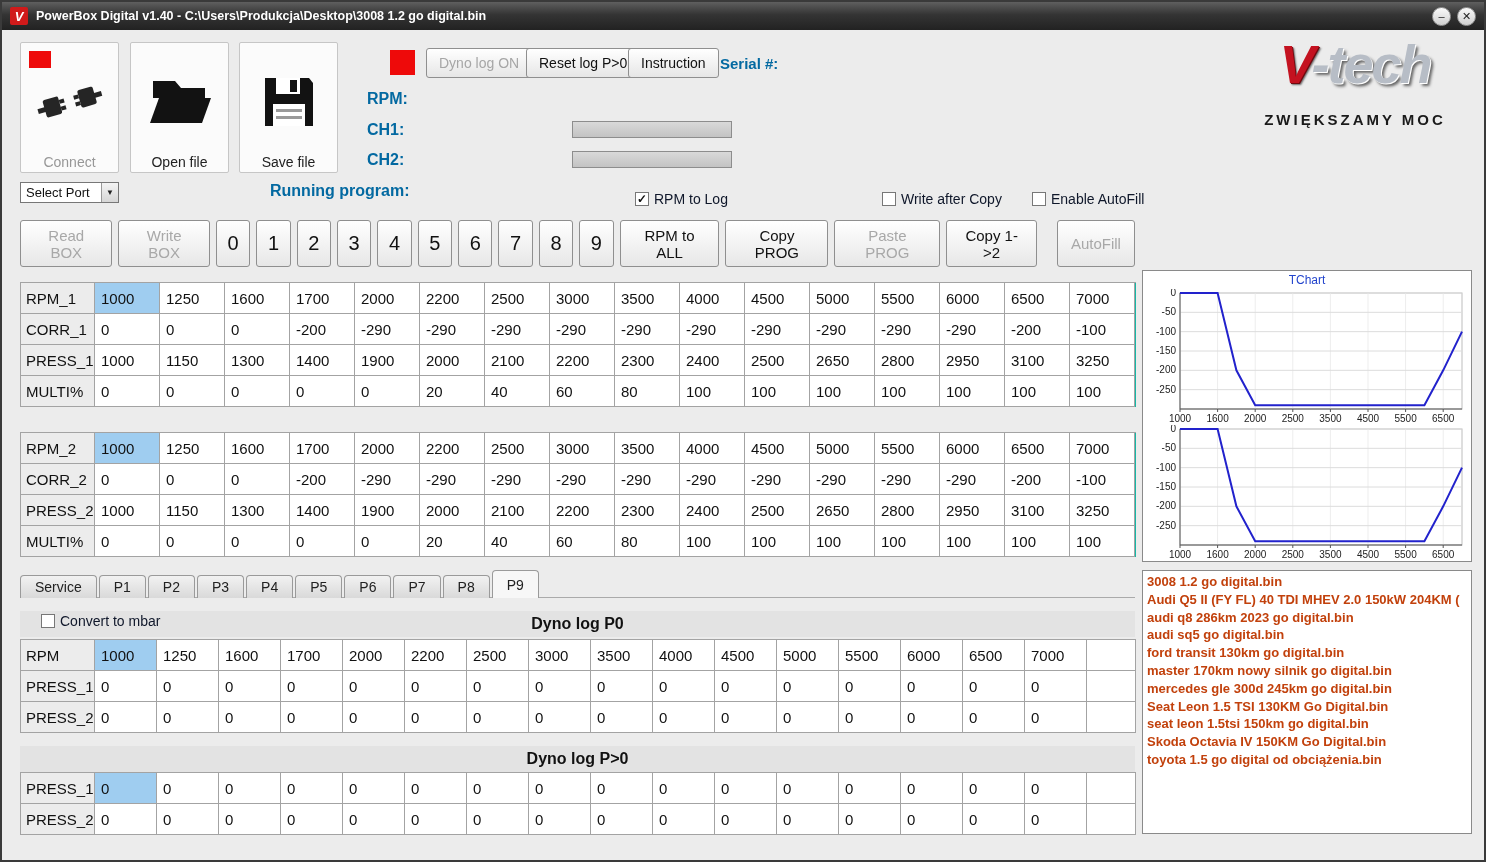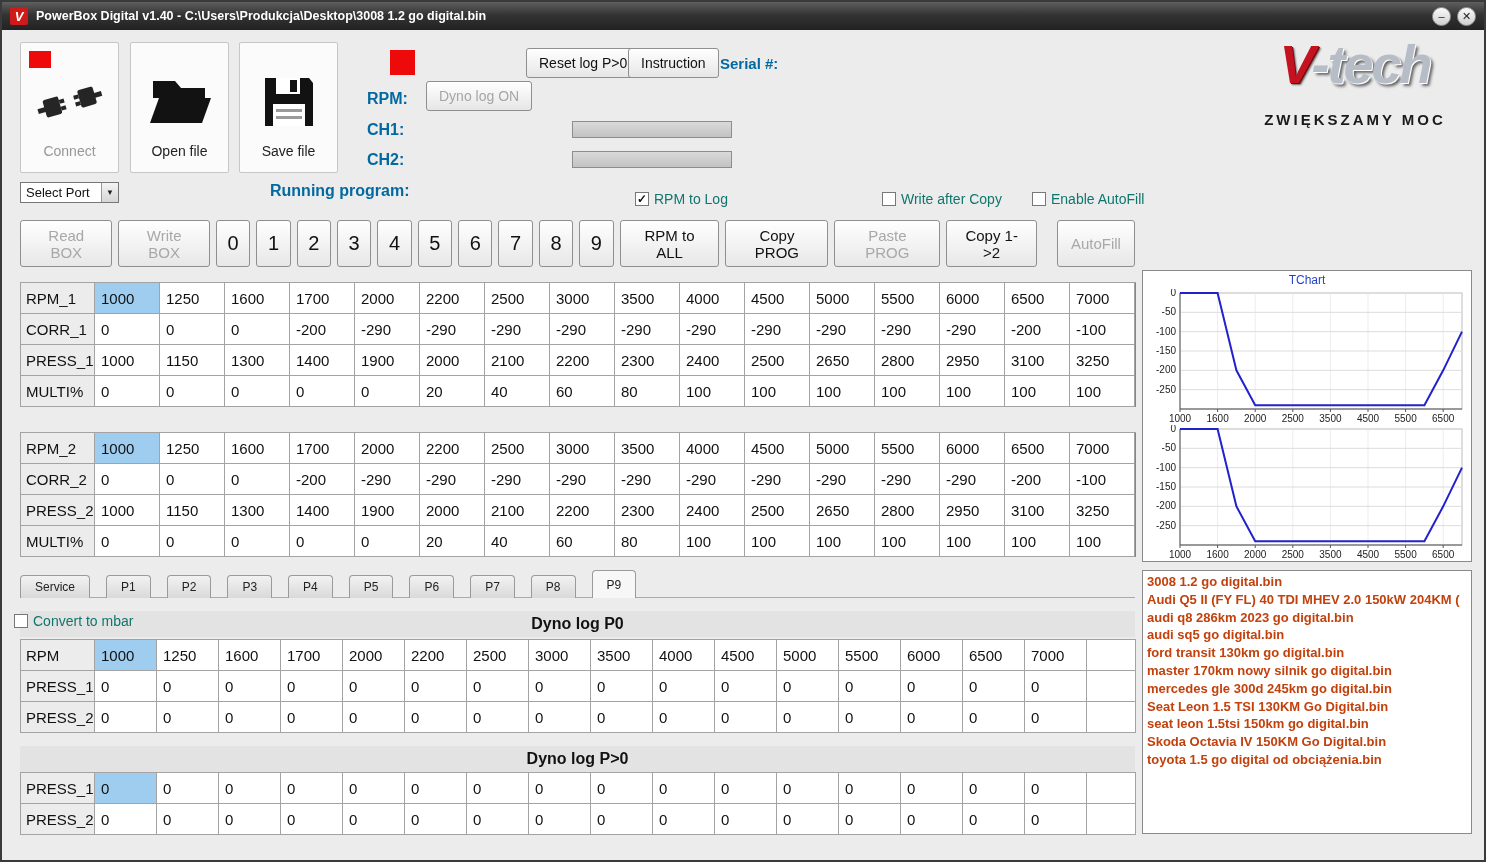--- a/index.html
+++ b/index.html
@@ -9,39 +9,39 @@
   
   .titlebar { height:28px; background:linear-gradient(180deg,#5f5f5f,#343434 45%,#222); display:flex; align-items:center; padding:0 8px; gap:8px; }
   .tb-logo { width:18px; height:18px; background:#d01a1a; border-radius:2px; color:#fff; font-weight:bold; font-style:italic; font-size:13px; display:flex; align-items:center; justify-content:center; }
   .tb-title { color:#fff; font-size:12.5px; font-weight:bold; }
   .tb-btns { margin-left:auto; display:flex; gap:6px; }
   .tb-circle { width:19px; height:19px; border-radius:50%; background:linear-gradient(#fafafa,#cfcfcf); border:1px solid #999; color:#222; font-size:11px; display:flex; align-items:center; justify-content:center; line-height:1; }
 
   .main { position:relative; width:100%; height:832px; background:#ececec; color:#111; }
 
   
-  .bigbtn { position:absolute; width:99px; height:131px; background:#fbfbfb; border:1px solid #c6c6c6; border-radius:2px; display:flex; flex-direction:column; align-items:center; justify-content:flex-end; padding-bottom:13px; }
+  .bigbtn { position:absolute; width:99px; height:131px; background:#fbfbfb; border:1px solid #c6c6c6; border-radius:2px; display:flex; flex-direction:column; align-items:center; justify-content:flex-end; padding-bottom:2px; }
   .bigbtn .blabel { font-size:14px; color:#222; }
   .bigbtn .blabel.dim { color:#979797; }
   .big-icon { position:absolute; top:30px; left:50%; transform:translateX(-50%); }
   .conn-red { position:absolute; top:8px; left:8px; width:22px; height:17px; background:#ee0a0a; }
 
   .redsq { position:absolute; background:#ee0a0a; }
 
   .tbtn { position:absolute; height:30px; padding:0 12px; font-size:14px; font-family:inherit; background:linear-gradient(#ffffff,#e6e6e6); border:1px solid #8f8f8f; border-radius:3px; color:#111; }
   .tbtn.disabled { color:#a6a6a6; }
 
   .lab { position:absolute; font-size:16px; font-weight:bold; color:#0369a1; }
   .lab.small { font-size:15px; }
   .pbar { position:absolute; width:160px; height:17px; background:linear-gradient(#d9d9d9,#c3c3c3); border:1px solid #8d8d8d; }
 
   .select { position:absolute; left:18px; top:152px; width:99px; height:21px; background:#fff; border:1px solid #777; display:flex; align-items:center; font-size:13px; padding-left:5px; }
   .sel-arrow { margin-left:auto; width:17px; height:100%; background:linear-gradient(#f4f4f4,#d6d6d6); border-left:1px solid #999; display:flex; align-items:center; justify-content:center; font-size:8px; color:#222; }
 
-  .cb { position:absolute; display:flex; align-items:center; gap:5px; font-size:14px; color:#0f766e; cursor:default; }
+  .cb { position:absolute; display:flex; align-items:center; gap:5px; font-size:14px; color:#0f172a; cursor:default; }
   .cb-box { width:14px; height:14px; background:#fff; border:1px solid #777; display:flex; align-items:center; justify-content:center; font-size:12px; font-weight:bold; color:#111; }
   .cb-box.checked::after { content:"✓"; }
 
   
   .brand { position:absolute; right:14px; top:6px; width:230px; text-align:center; }
   .brand-text { font-style:italic; font-weight:bold; font-size:54px; line-height:1.05; color:#b7bdc6; text-shadow:1px 1px 0 #fff, 3px 3px 3px #666; letter-spacing:-2px; }
   .brand-v { color:#c41220; text-shadow:1px 1px 0 #70090f, 2px 2px 2px #666; }
   .brand-tagline { margin-top:18px; font-size:15px; font-weight:bold; letter-spacing:3px; color:#1a1a1a; }
 
   
@@ -55,21 +55,21 @@
   .gtable { position:absolute; border-top:1px solid #a3a3a3; border-left:1px solid #a3a3a3; background:#14b8a6; width:1116px; }
   .trow { display:flex; height:31px; }
   .tlabel { width:74px; background:#ececec; border-right:1px solid #a3a3a3; border-bottom:1px solid #a3a3a3; display:flex; align-items:center; padding-left:5px; font-size:15px; flex:none; }
   .tcell { width:65px; background:#fff; border-right:1px solid #a3a3a3; border-bottom:1px solid #a3a3a3; display:flex; align-items:center; padding-left:6px; font-size:15px; flex:none; }
   .gtable.narrow .tcell { width:62px; }
   .tfill { flex:1; background:#fff; border-right:1px solid #a3a3a3; border-bottom:1px solid #a3a3a3; }
   .tcell.hl { background:#9fcdf0; }
 
   
   .tab-bar { position:absolute; left:18px; top:540px; height:28px; display:flex; align-items:flex-end; }
-  .tab { height:23px; padding:0 14px; display:flex; align-items:center; font-size:12px; background:linear-gradient(#f2f2f2,#d9d9d9); border:1px solid #9a9a9a; border-bottom:none; border-radius:4px 4px 0 0; margin-right:16px; color:#222; }
+  .tab { height:23px; padding:0 14px; display:flex; align-items:center; font-size:14px; background:linear-gradient(#f2f2f2,#d9d9d9); border:1px solid #9a9a9a; border-bottom:none; border-radius:4px 4px 0 0; margin-right:2px; color:#222; }
   .tab.active { height:28px; background:#f7f7f7; position:relative; z-index:2; }
   .tabs-underline { position:absolute; left:18px; top:567px; width:1115px; border-top:1px solid #aaa; }
 
   .band { position:absolute; left:18px; width:1115px; height:26px; background:#e3e3e3; display:flex; align-items:center; justify-content:center; font-weight:bold; font-size:16px; }
 
   
   .chartbox { position:absolute; left:1140px; top:240px; width:330px; height:292px; background:#fff; border:1px solid #8a8a8a; padding-top:2px; }
   .chart-title { text-align:center; font-size:12px; color:#2244cc; height:16px; }
   .chartbox svg { display:block; margin:0 auto; width:322px; height:136px; }
 
@@ -129,21 +129,21 @@
           <rect x="30" y="7" width="7" height="12" fill="#121212"></rect>
           <rect x="13" y="31" width="32" height="22" fill="#fff"></rect>
           <rect x="16" y="36" width="26" height="3" fill="#9a9a9a"></rect>
           <rect x="16" y="43" width="26" height="3" fill="#9a9a9a"></rect>
         </svg>
       </span>
       <span class="blabel">Save file</span>
     </div>
 
     <div class="redsq" style="left:388px;top:20px;width:25px;height:25px;"></div>
-    <button class="tbtn disabled" style="left:424px;top:18px;margin-top:33px;">Dyno log ON</button>
+    <button class="tbtn disabled" style="left:424px;top:18px;">Dyno log ON</button>
     <button class="tbtn" style="left:524px;top:18px;">Reset log P&gt;0</button>
     <button class="tbtn" style="left:626px;top:18px;">Instruction</button>
     <div class="lab small" style="left:718px;top:25px;">Serial #:</div>
 
     <div class="lab" style="left:365px;top:60px;">RPM:</div>
     <div class="lab" style="left:365px;top:91px;">CH1:</div>
     <div class="pbar" style="left:570px;top:91px;"></div>
     <div class="lab" style="left:365px;top:121px;">CH2:</div>
     <div class="pbar" style="left:570px;top:121px;"></div>
 
@@ -356,21 +356,21 @@
         <div class="tab">P2</div>
         <div class="tab">P3</div>
         <div class="tab">P4</div>
         <div class="tab">P5</div>
         <div class="tab">P6</div>
         <div class="tab">P7</div>
         <div class="tab">P8</div>
         <div class="tab active">P9</div>
       </div>
 
-    <label class="cb" style="left:12px;top:583px;z-index:3;">
+    <label class="cb" style="left:39px;top:583px;z-index:3;">
       <span class="cb-box"></span>
       <span>Convert to mbar</span>
     </label>
     <div class="band" style="top:581px;">Dyno log  P0</div>
     <div class="gtable narrow with-filler" style="left:18px;top:609px;">
         <div class="trow">
           <div class="tlabel">RPM</div>
           <div class="tcell hl">1000</div>
           <div class="tcell">1250</div>
           <div class="tcell">1600</div>

